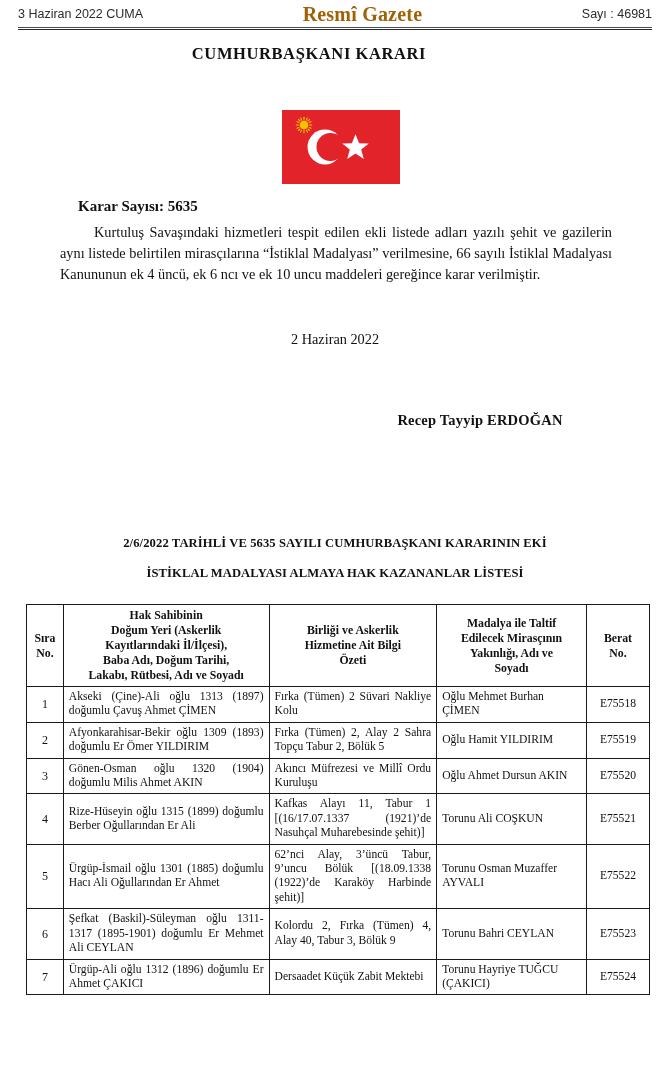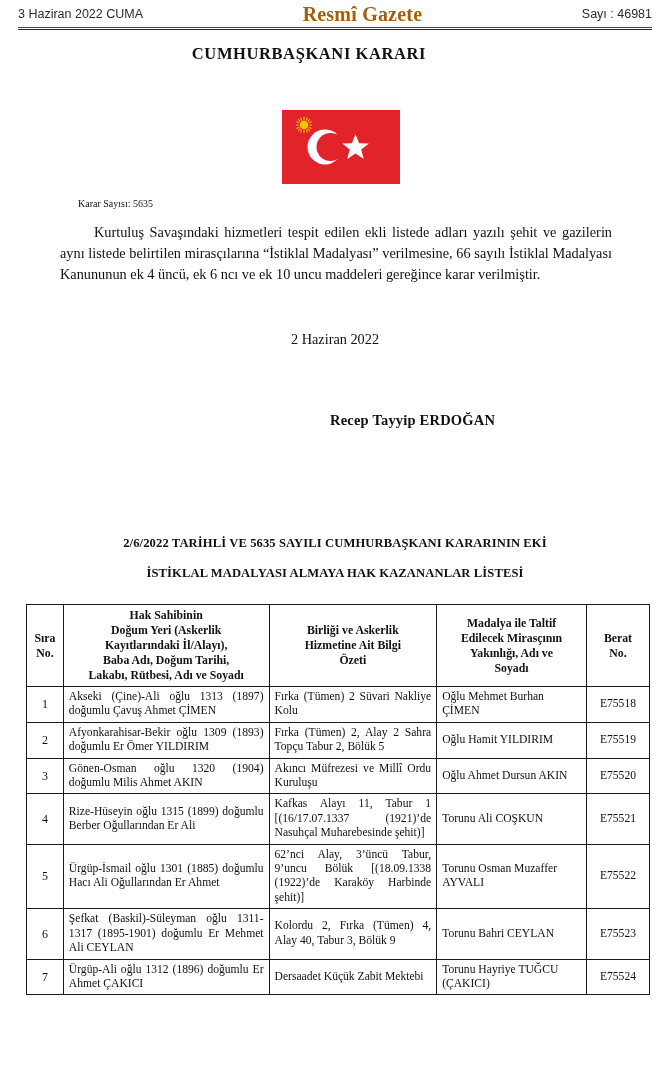--- a/index.html
+++ b/index.html
@@ -75,22 +75,22 @@
     width: 118px;
     height: 74px;
   }
   .flag-svg { display: block; width: 118px; height: 74px; }
 
   
   .karar-no {
     position: absolute;
     left: 78px;
     top: 198px;
-    font-size: 10px;
-    font-weight: normal;
+    font-size: 15px;
+    font-weight: bold;
   }
 
   
   .body-par {
     position: absolute;
     left: 60px;
     top: 222px;
     width: 552px;
     font-size: 14.3px;
     line-height: 21px;
@@ -108,20 +108,21 @@
     text-align: center;
     font-size: 14.3px;
   }
 
   
   .signature {
     position: absolute;
     left: 330px;
     top: 412px;
     width: 300px;
+    text-align: center;
   }
   .signature-name {
     font-size: 14.5px;
     font-weight: bold;
     letter-spacing: 0.2px;
   }
   .signature-title {
     font-size: 14px;
     letter-spacing: 0.3px;
     margin-top: 2px;
@@ -258,21 +259,21 @@
   </colgroup>
   <thead>
     <tr>
       <th>
         <span>Sıra</span><br>
         <span>No.</span>
       </th>
       <th>
         <span>Hak Sahibinin</span><br>
         <span>Doğum Yeri (Askerlik</span><br>
-        <span>Kayıtlarındaki İl/Alayı),</span><br>
+        <span>Kayıtlarındaki İl/İlçesi),</span><br>
         <span>Baba Adı,  Doğum Tarihi,</span><br>
         <span>Lakabı, Rütbesi, Adı ve Soyadı</span>
       </th>
       <th>
         <span>Birliği ve Askerlik</span><br>
         <span>Hizmetine Ait Bilgi</span><br>
         <span>Özeti</span>
       </th>
       <th>
         <span>Madalya ile Taltif</span><br>

